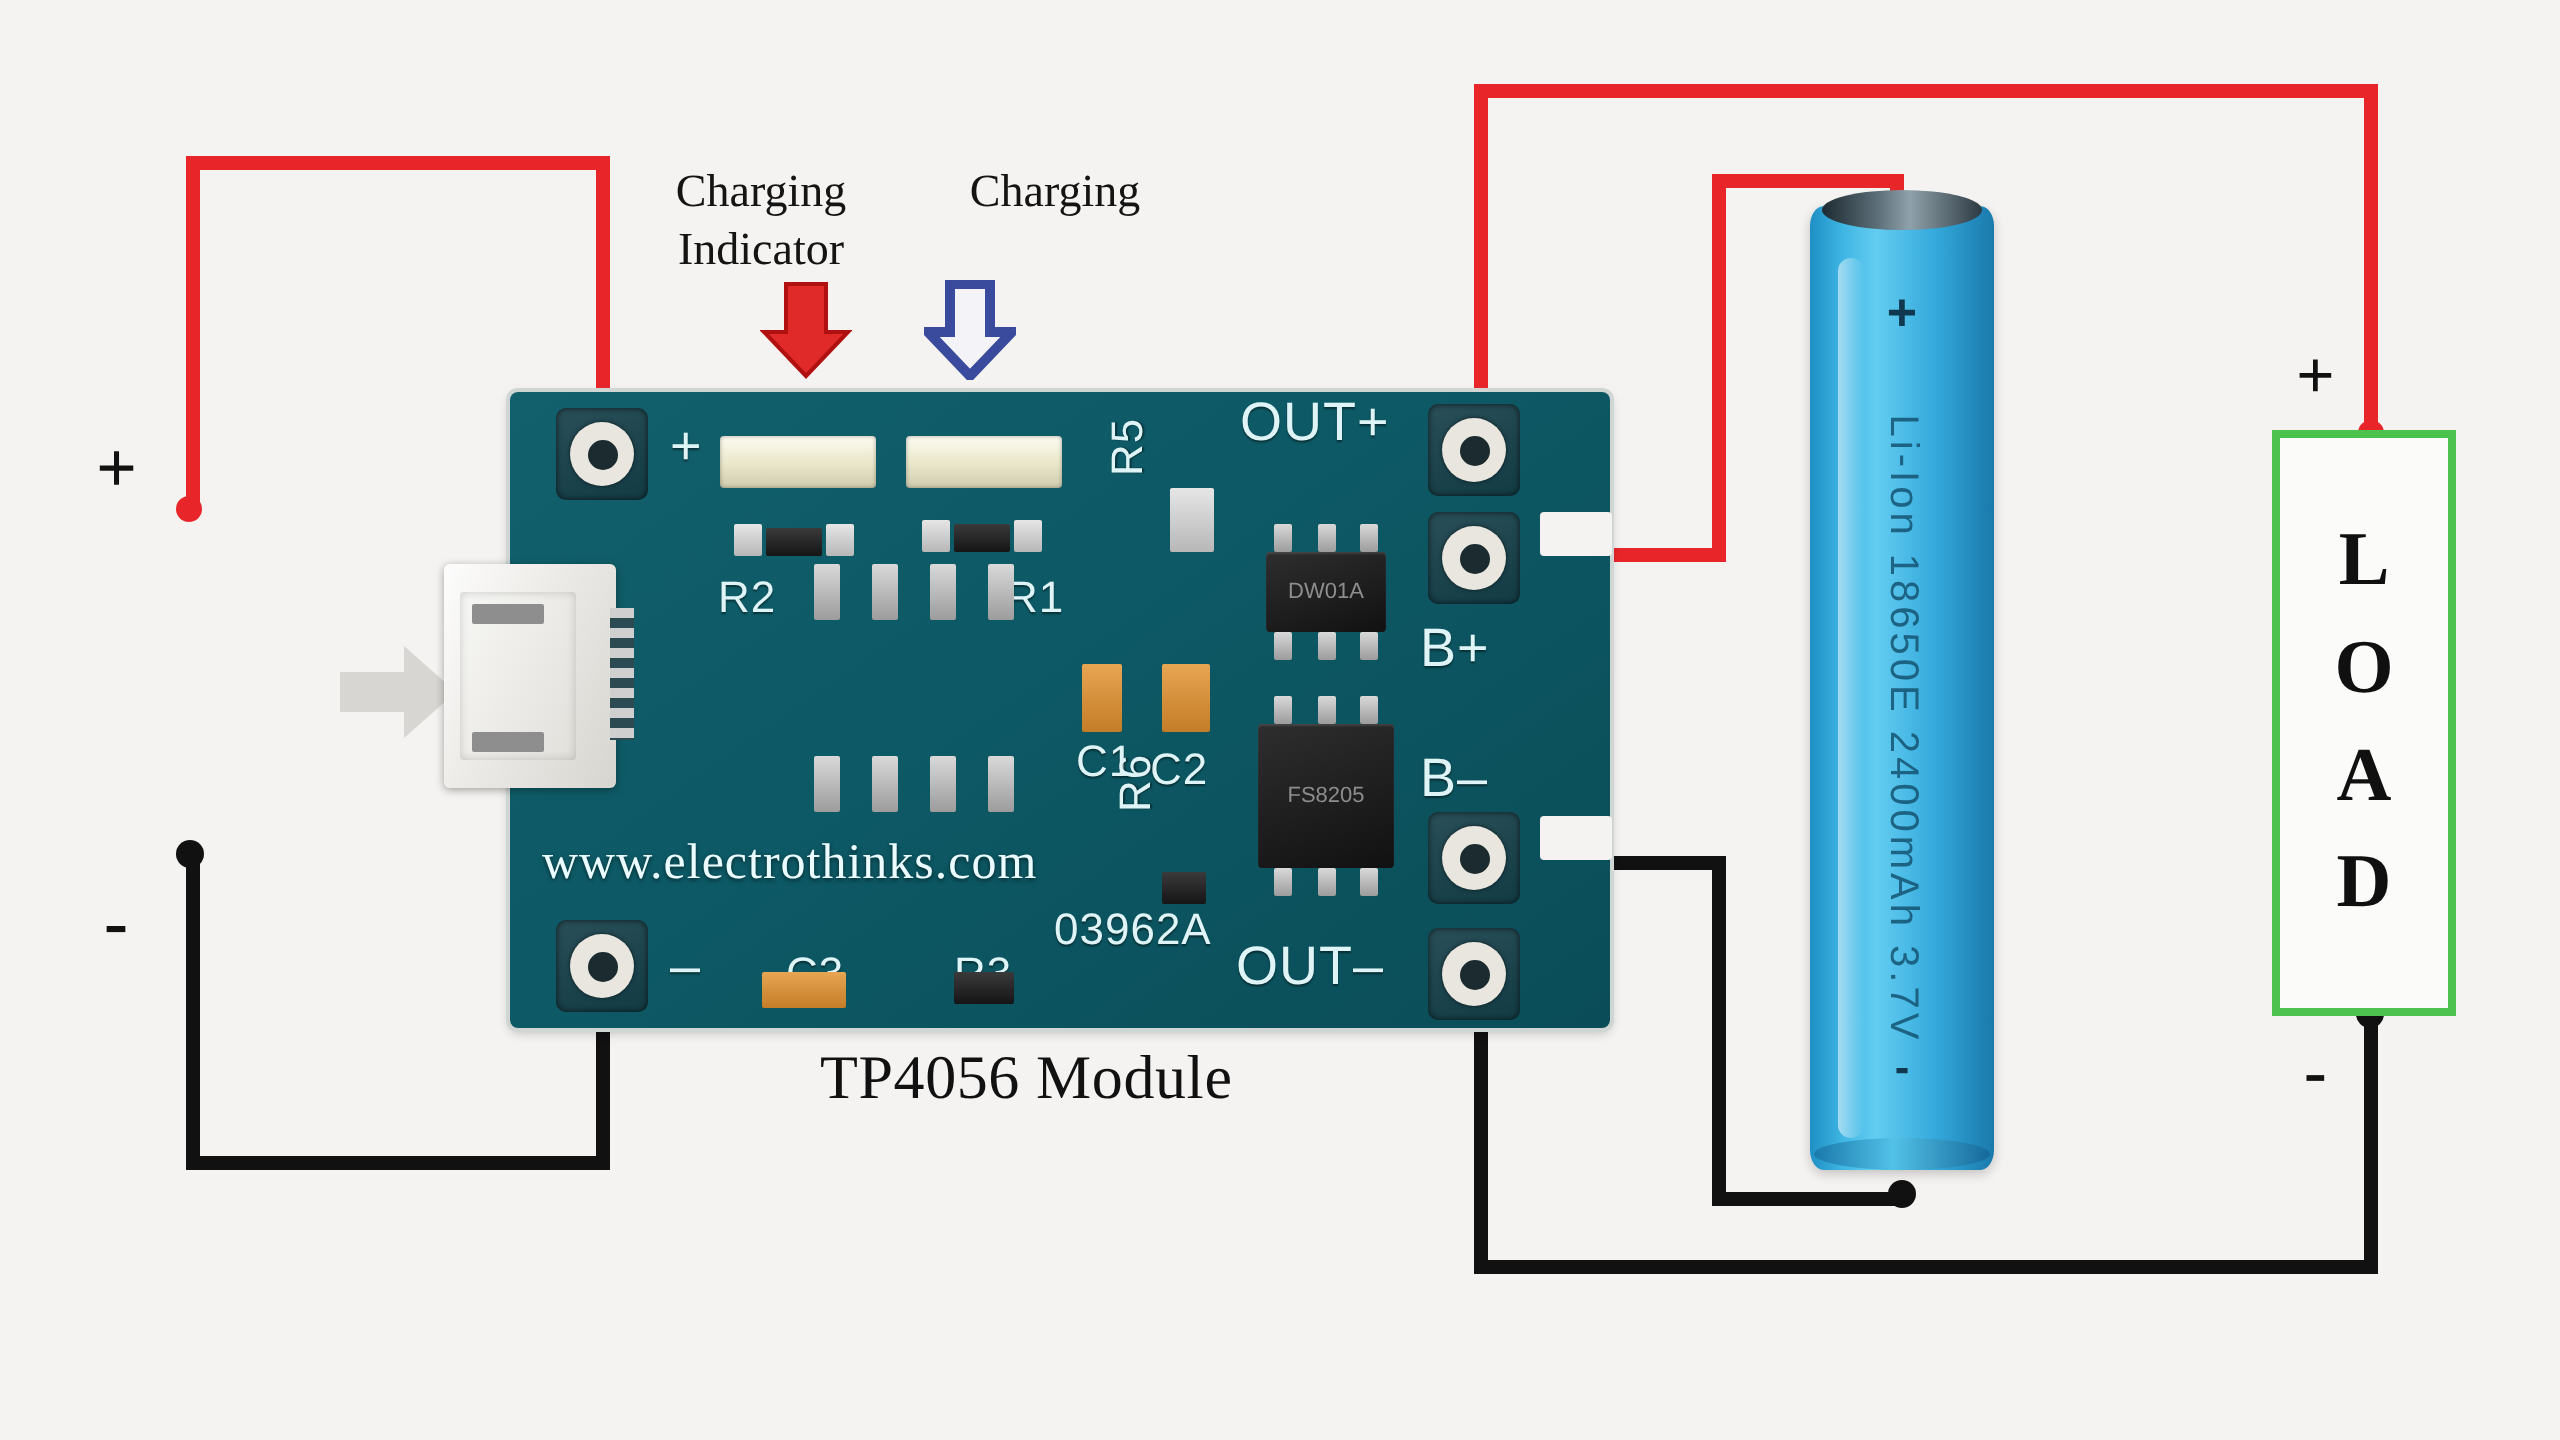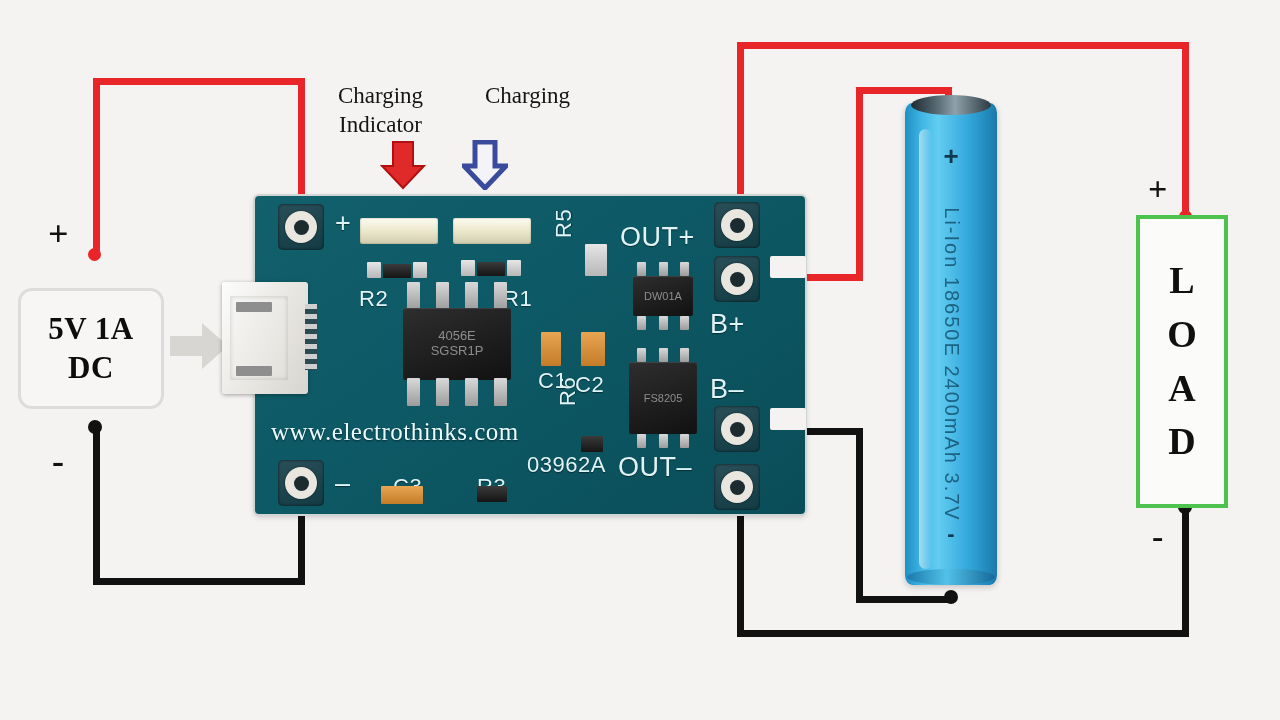--- a/index.html
+++ b/index.html
@@ -221,24 +221,20 @@
   <div class="wire abs" style="left:856px;top:428px;width:7px;height:175px;"></div>
   <div class="wire abs" style="left:856px;top:596px;width:96px;height:7px;"></div>
   <div class="dot abs" style="left:944px;top:590px;width:14px;height:14px;"></div>
 
   <div class="wire abs" style="left:737px;top:488px;width:7px;height:148px;"></div>
   <div class="wire abs" style="left:737px;top:630px;width:452px;height:7px;"></div>
   <div class="wire abs" style="left:1182px;top:505px;width:7px;height:132px;"></div>
   <div class="dot abs" style="left:1178px;top:500px;width:14px;height:14px;"></div>
 
   <div class="abs sign" style="left:48px;top:213px;font-size:36px;">+</div>
-  <div class="abs" id="src-box">
-    <div>5V 1A</div>
-    <div>DC</div>
-  </div>
   <div class="abs sign" style="left:52px;top:440px;font-size:36px;">-</div>
 
   <div class="abs" id="gray-arrow">
     <svg width="62" height="56" viewBox="0 0 62 56">
       <path d="M2 18 H34 V5 L60 28 L34 51 V38 H2 Z" fill="#d8d6d2"></path>
     </svg>
   </div>
 
   <div class="ind-label" style="left:318px;top:82px;width:125px;">
     <div>Charging</div>
@@ -296,24 +292,24 @@
         </div>
       </div>
     <div class="pad" style="left:459px;top:268px;">
         <div class="ring">
           <div class="hole"></div>
         </div>
       </div>
 
     <div class="silk big" style="left:80px;top:12px;">+</div>
     <div class="silk big" style="left:80px;top:272px;">–</div>
-    <div class="silk big" style="left:365px;top:26px;">OUT+</div>
+    <div class="silk big" style="left:365px;top:0;">OUT+</div>
     <div class="silk big" style="left:455px;top:113px;">B+</div>
     <div class="silk big" style="left:455px;top:178px;">B–</div>
-    <div class="silk big" style="left:363px;top:256px;text-align:right;">OUT–</div>
+    <div class="silk big" style="left:363px;top:272px;text-align:right;">OUT–</div>
 
     <div class="silk mid" style="left:104px;top:90px;">R2</div>
     <div class="silk mid" style="left:248px;top:90px;">R1</div>
     <div class="silk mid" style="left:296px;top:42px;transform:rotate(-90deg);transform-origin:left top;">R5</div>
     <div class="silk mid" style="left:283px;top:172px;">C1</div>
     <div class="silk mid" style="left:320px;top:176px;">C2</div>
     <div class="silk mid" style="left:300px;top:210px;transform:rotate(-90deg);transform-origin:left top;">R6</div>
     <div class="silk mid" style="left:138px;top:278px;">C3</div>
     <div class="silk mid" style="left:222px;top:278px;">R3</div>
     <div class="silk mid" style="left:272px;top:256px;">03962A</div>
@@ -327,26 +323,20 @@
     <div class="smd" style="left:158px;top:66px;width:14px;height:16px;"></div>
     <div class="smd" style="left:206px;top:64px;width:14px;height:16px;"></div>
     <div class="smd" style="left:252px;top:64px;width:14px;height:16px;"></div>
 
     <div class="pinrow" style="left:152px;top:86px;width:100px;">
       <div class="pin" style="width:13px;height:28px;"></div>
         <div class="pin" style="width:13px;height:28px;"></div>
       <div class="pin" style="width:13px;height:28px;"></div>
         <div class="pin" style="width:13px;height:28px;"></div>
     </div>
-    <div class="ic" style="left:148px;top:112px;width:108px;height:72px;">
-      <div class="ictext">
-        <div>4056E</div>
-        <div>SGSR1P</div>
-      </div>
-    </div>
     <div class="pinrow" style="left:152px;top:182px;width:100px;">
       <div class="pin" style="width:13px;height:28px;"></div>
         <div class="pin" style="width:13px;height:28px;"></div>
       <div class="pin" style="width:13px;height:28px;"></div>
         <div class="pin" style="width:13px;height:28px;"></div>
     </div>
 
     <div class="pinrow" style="left:382px;top:66px;width:52px;">
       <div class="pin" style="width:9px;height:14px;"></div>
         <div class="pin" style="width:9px;height:14px;"></div>
@@ -382,20 +372,21 @@
     <div class="smd" style="left:330px;top:48px;width:22px;height:32px;"></div>
     <div class="smd tan" style="left:286px;top:136px;width:20px;height:34px;"></div>
     <div class="smd tan" style="left:326px;top:136px;width:24px;height:34px;"></div>
     <div class="smd black" style="left:326px;top:240px;width:22px;height:16px;"></div>
     <div class="smd tan" style="left:126px;top:290px;width:42px;height:18px;"></div>
     <div class="smd black" style="left:222px;top:290px;width:30px;height:16px;"></div>
 
     <div id="watermark">www.electrothinks.com</div>
   </div>
 
+  <div class="abs" id="module-caption">TP4056 Module</div>
 
   <div class="abs" id="battery">
     <div id="batt-top-ring"></div>
     <div id="batt-body">
       <div id="batt-gloss"></div>
       <div id="batt-bottom"></div>
       <div id="batt-plus">+</div>
       <div id="batt-minus">-</div>
       <div id="batt-text">Li-Ion 18650E 2400mAh 3.7V</div>
     </div>

